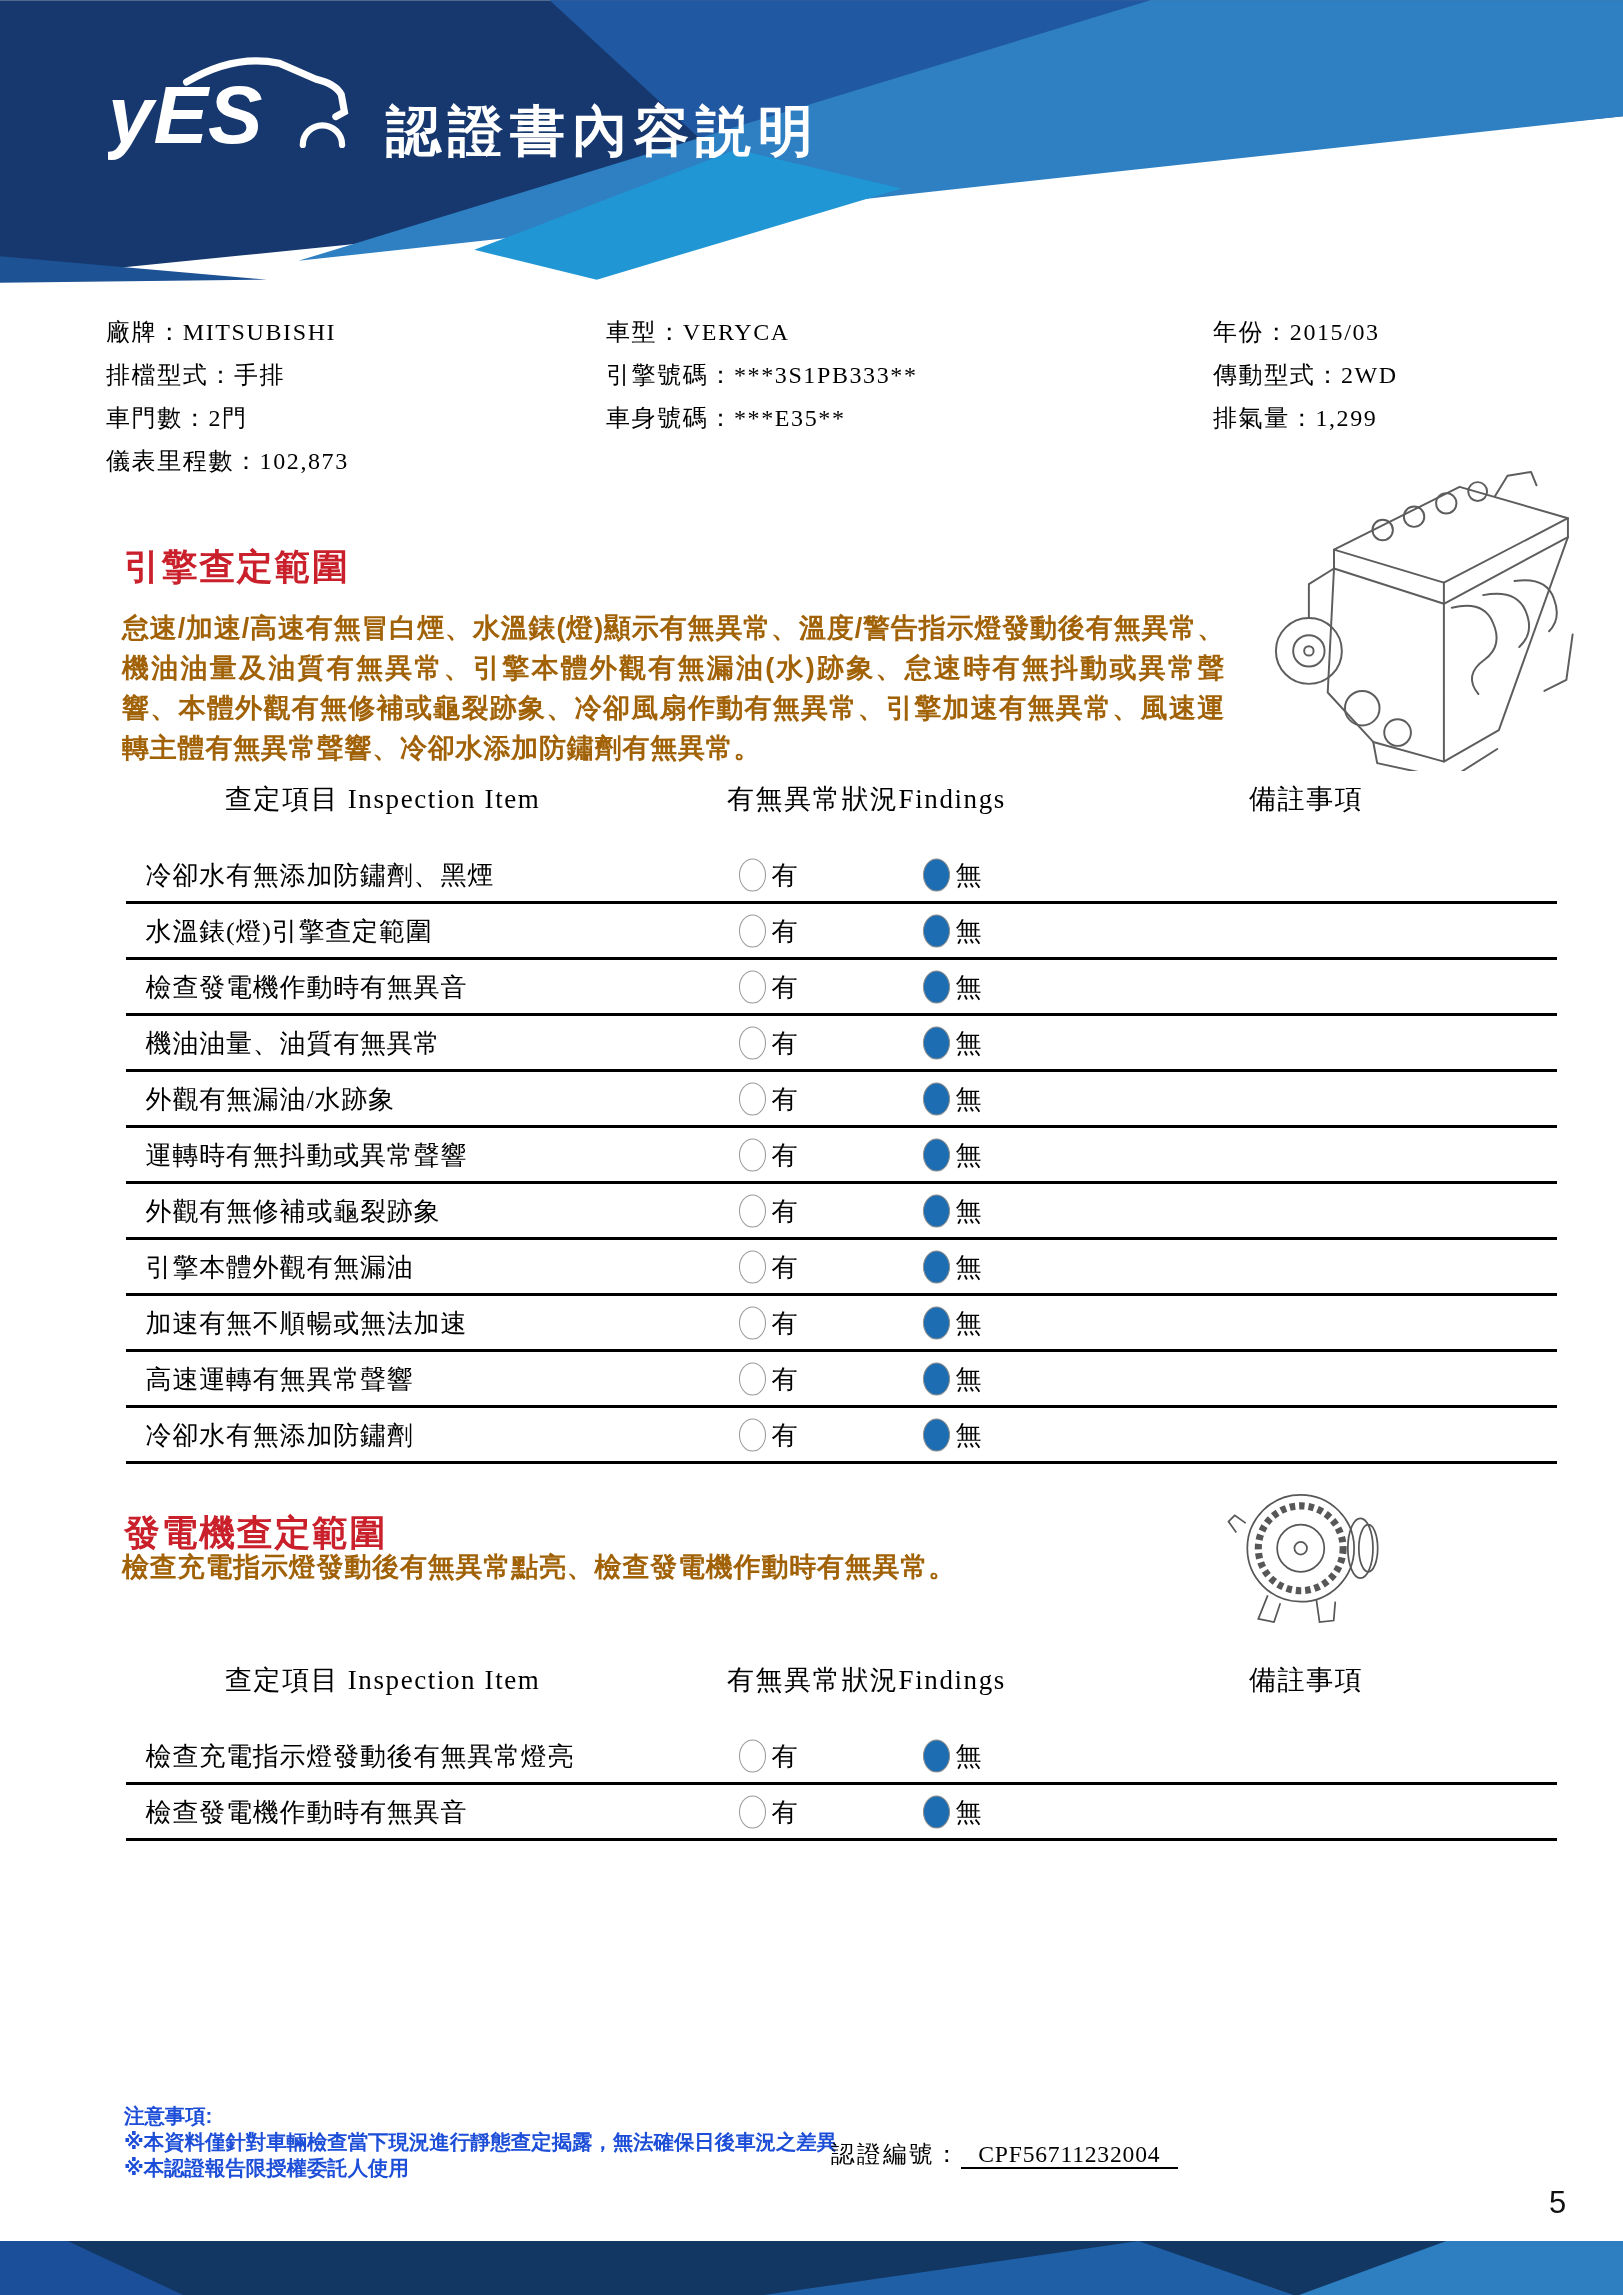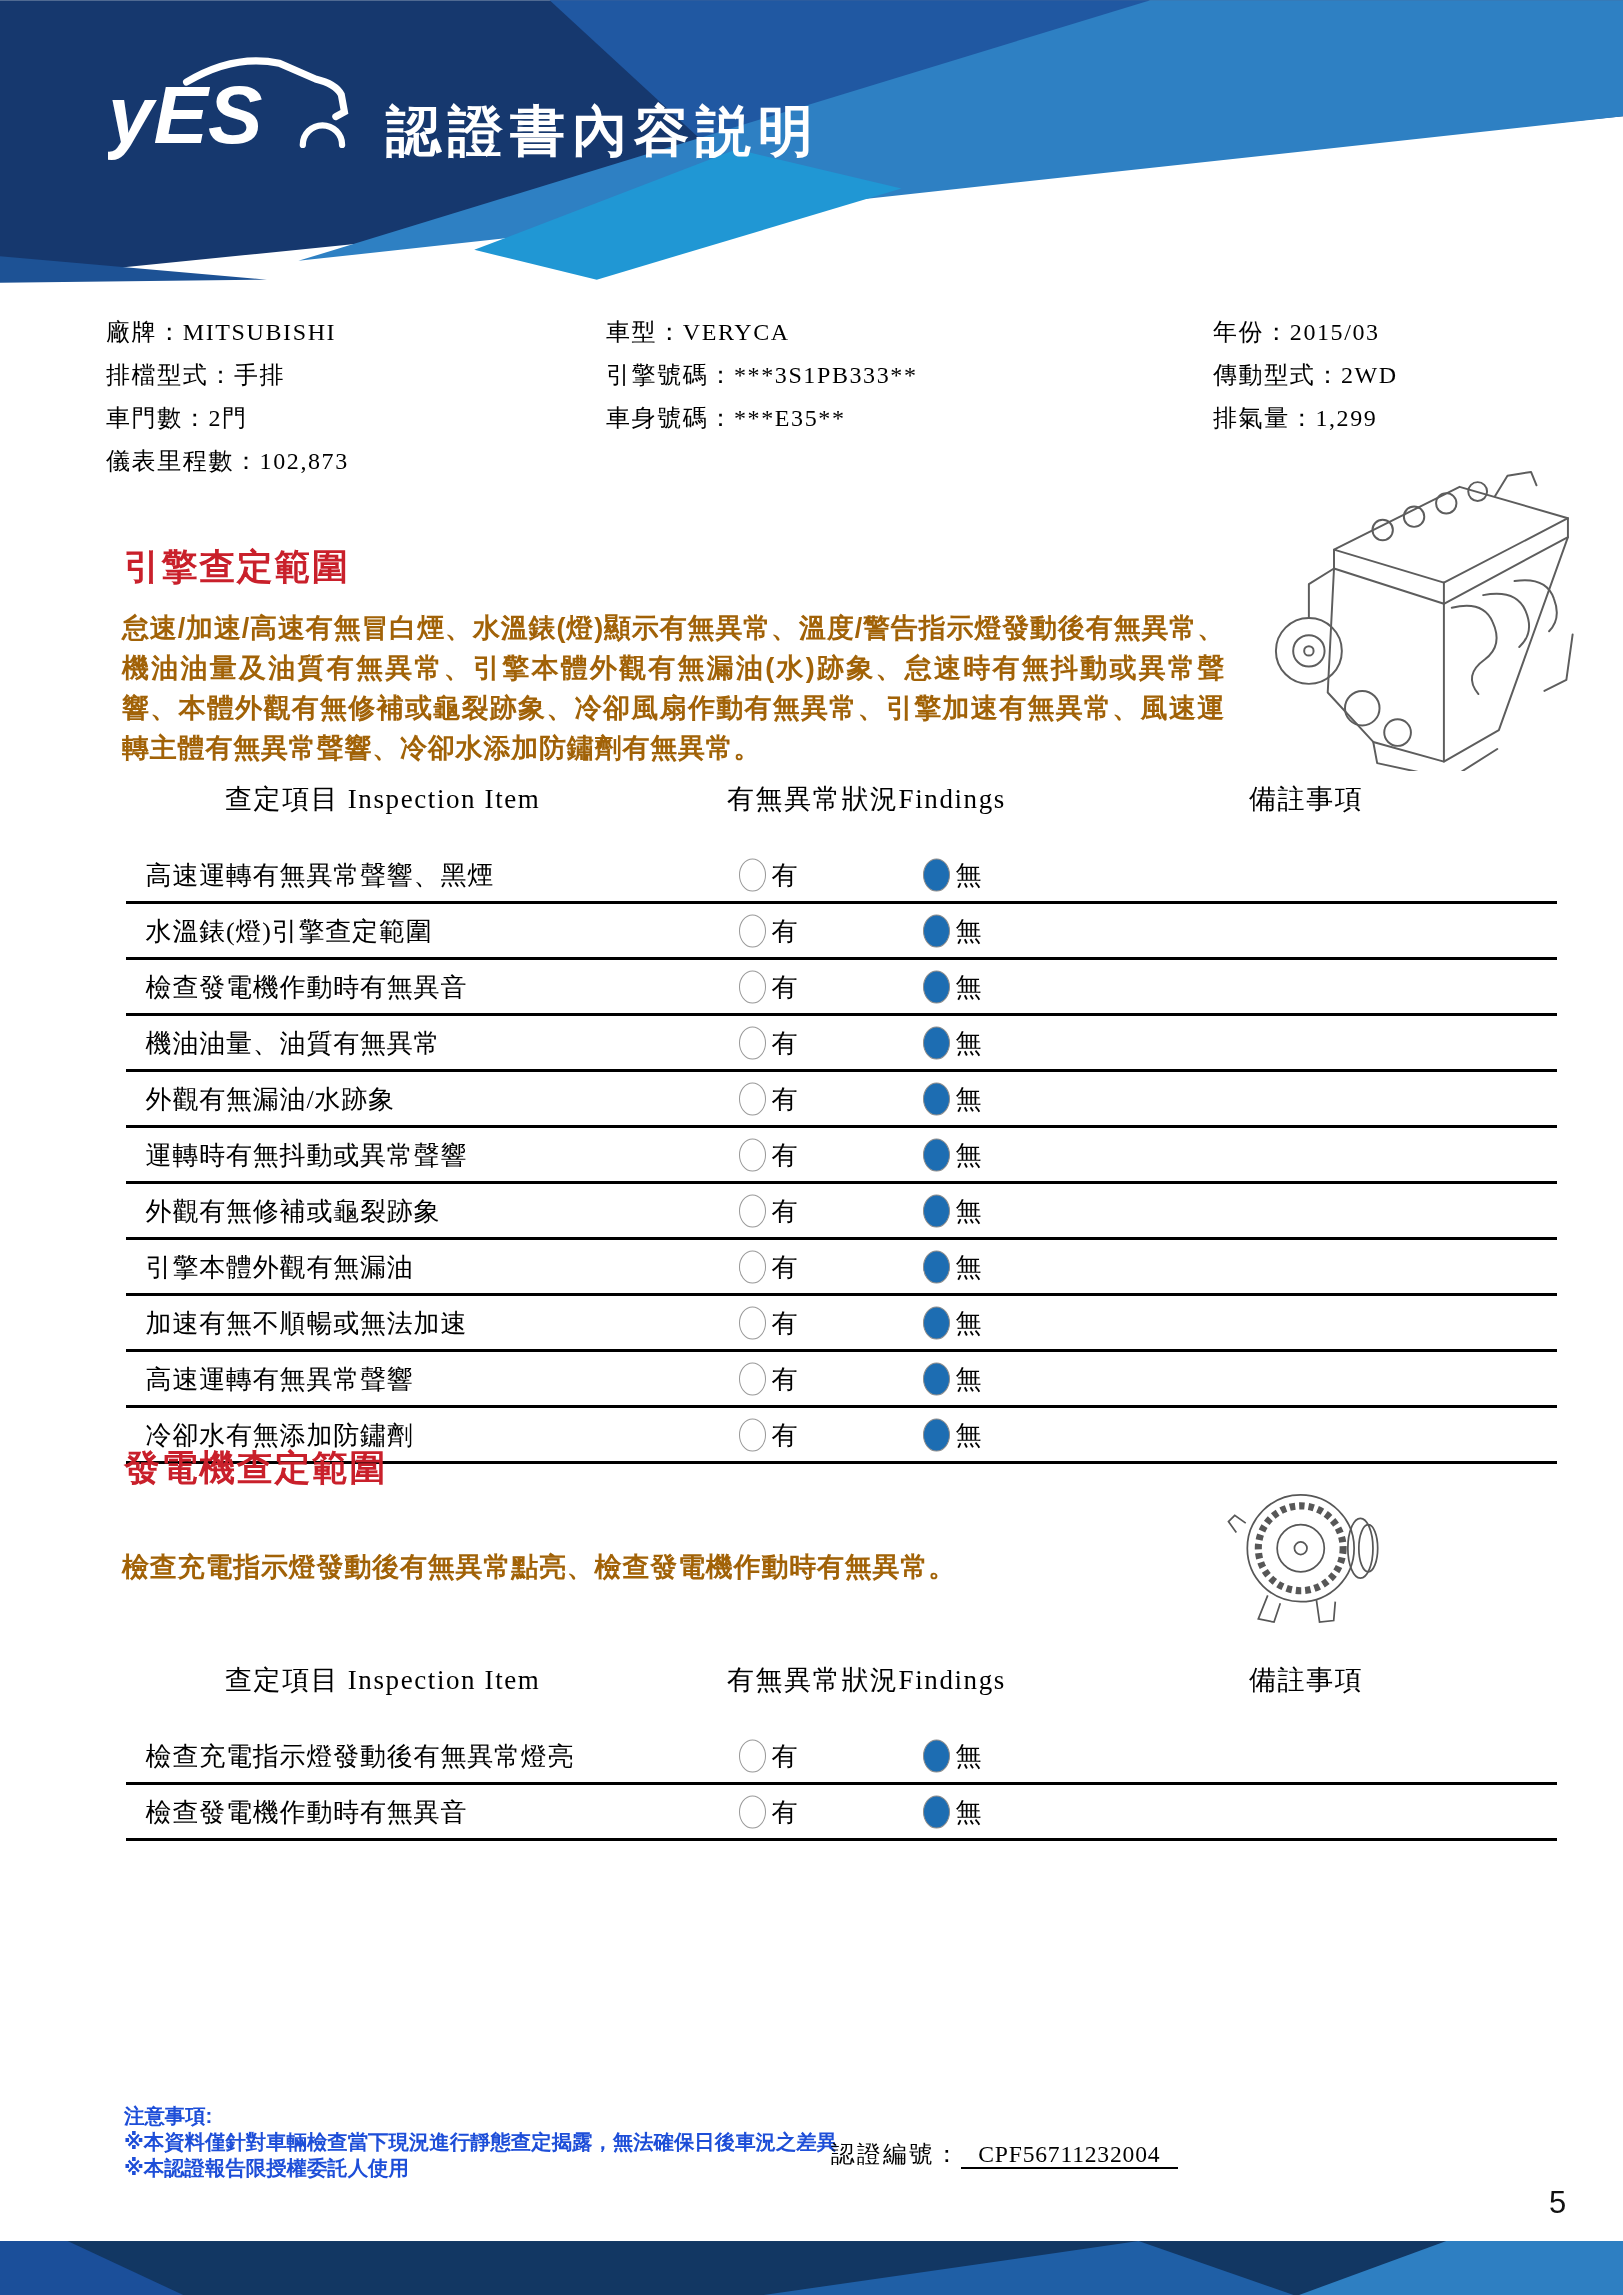--- a/index.html
+++ b/index.html
@@ -19,21 +19,21 @@
   .vinfo{position:absolute;top:311px;left:0;width:100%;font-size:24px;}
   .vcol{position:absolute;top:0;}
   .vcol1{left:106px;} .vcol2{left:606px;} .vcol3{left:1213px;}
   .vline{height:43px;line-height:43px;white-space:nowrap;letter-spacing:1.6px;}
   
   .sec-title{
     position:absolute;font-family:"Liberation Sans","DejaVu Sans",sans-serif;
     font-weight:bold;font-size:36px;color:#c9202b;white-space:nowrap;letter-spacing:1.6px;
   }
   .sec-title.engine{left:124px;top:543px;}
-  .sec-title.generator{left:124px;top:1444px;}
+  .sec-title.generator{left:124px;top:1509px;}
   .desc{
     position:absolute;left:122px;font-family:"Liberation Sans","DejaVu Sans",sans-serif;
     font-weight:bold;font-size:27px;line-height:40px;color:#a16207;
     text-align:justify;word-break:break-all;letter-spacing:0.8px;
   }
   .desc.engine{top:608px;width:1103px;}
   .desc.generator{top:1547px;width:1374px;}
   
   .engine-art{position:absolute;left:1216px;top:457px;}
   .alt-art{position:absolute;left:1222px;top:1476px;}
@@ -145,21 +145,21 @@
   <div class="desc engine">怠速/加速/高速有無冒白煙、水溫錶(燈)顯示有無異常、溫度/警告指示燈發動後有無異常、機油油量及油質有無異常、引擎本體外觀有無漏油(水)跡象、怠速時有無抖動或異常聲響、本體外觀有無修補或龜裂跡象、冷卻風扇作動有無異常、引擎加速有無異常、風速運轉主體有無異常聲響、冷卻水添加防鏽劑有無異常。</div>
 
   <div class="tbl engine-tbl">
     <div class="tbl-head">
       <span class="h-item">查定項目 Inspection Item</span>
       <span class="h-find">有無異常狀況Findings</span>
       <span class="h-rem">備註事項</span>
     </div>
     <div>
       <div class="trow">
-        <div class="rlabel">高速運轉有無異常聲響、黑煙</div>
+        <div class="rlabel">冷卻水有無添加防鏽劑、黑煙</div>
         <div class="opt opt-yes">
             <span class="radio"></span>
             <span>有</span>
           </div>
         <div class="opt opt-no">
             <span class="radio selected"></span>
             <span>無</span>
           </div>
       </div>
       <div class="trow">

